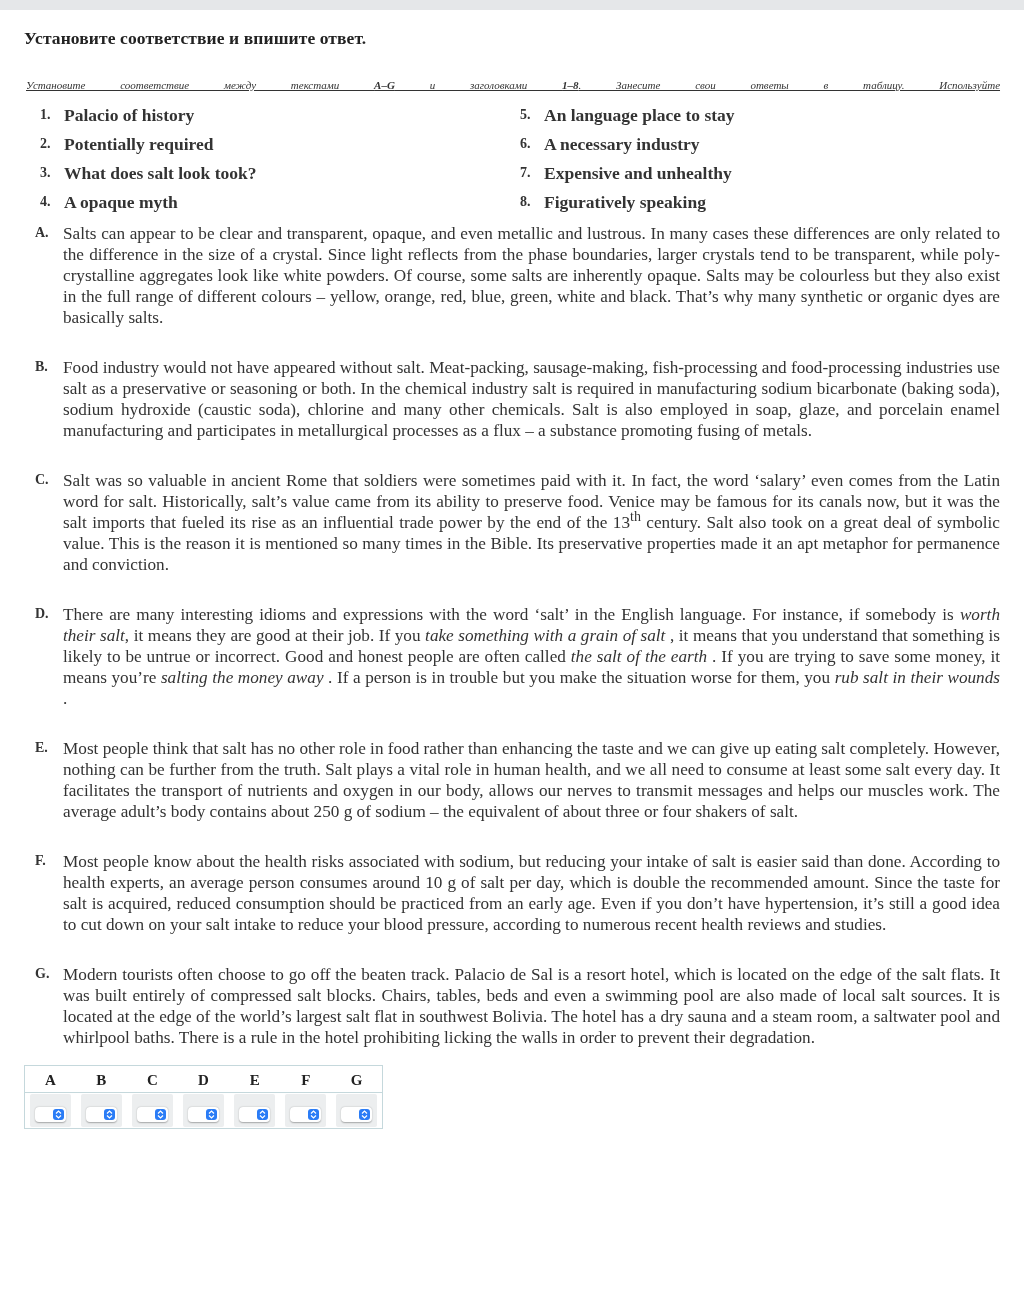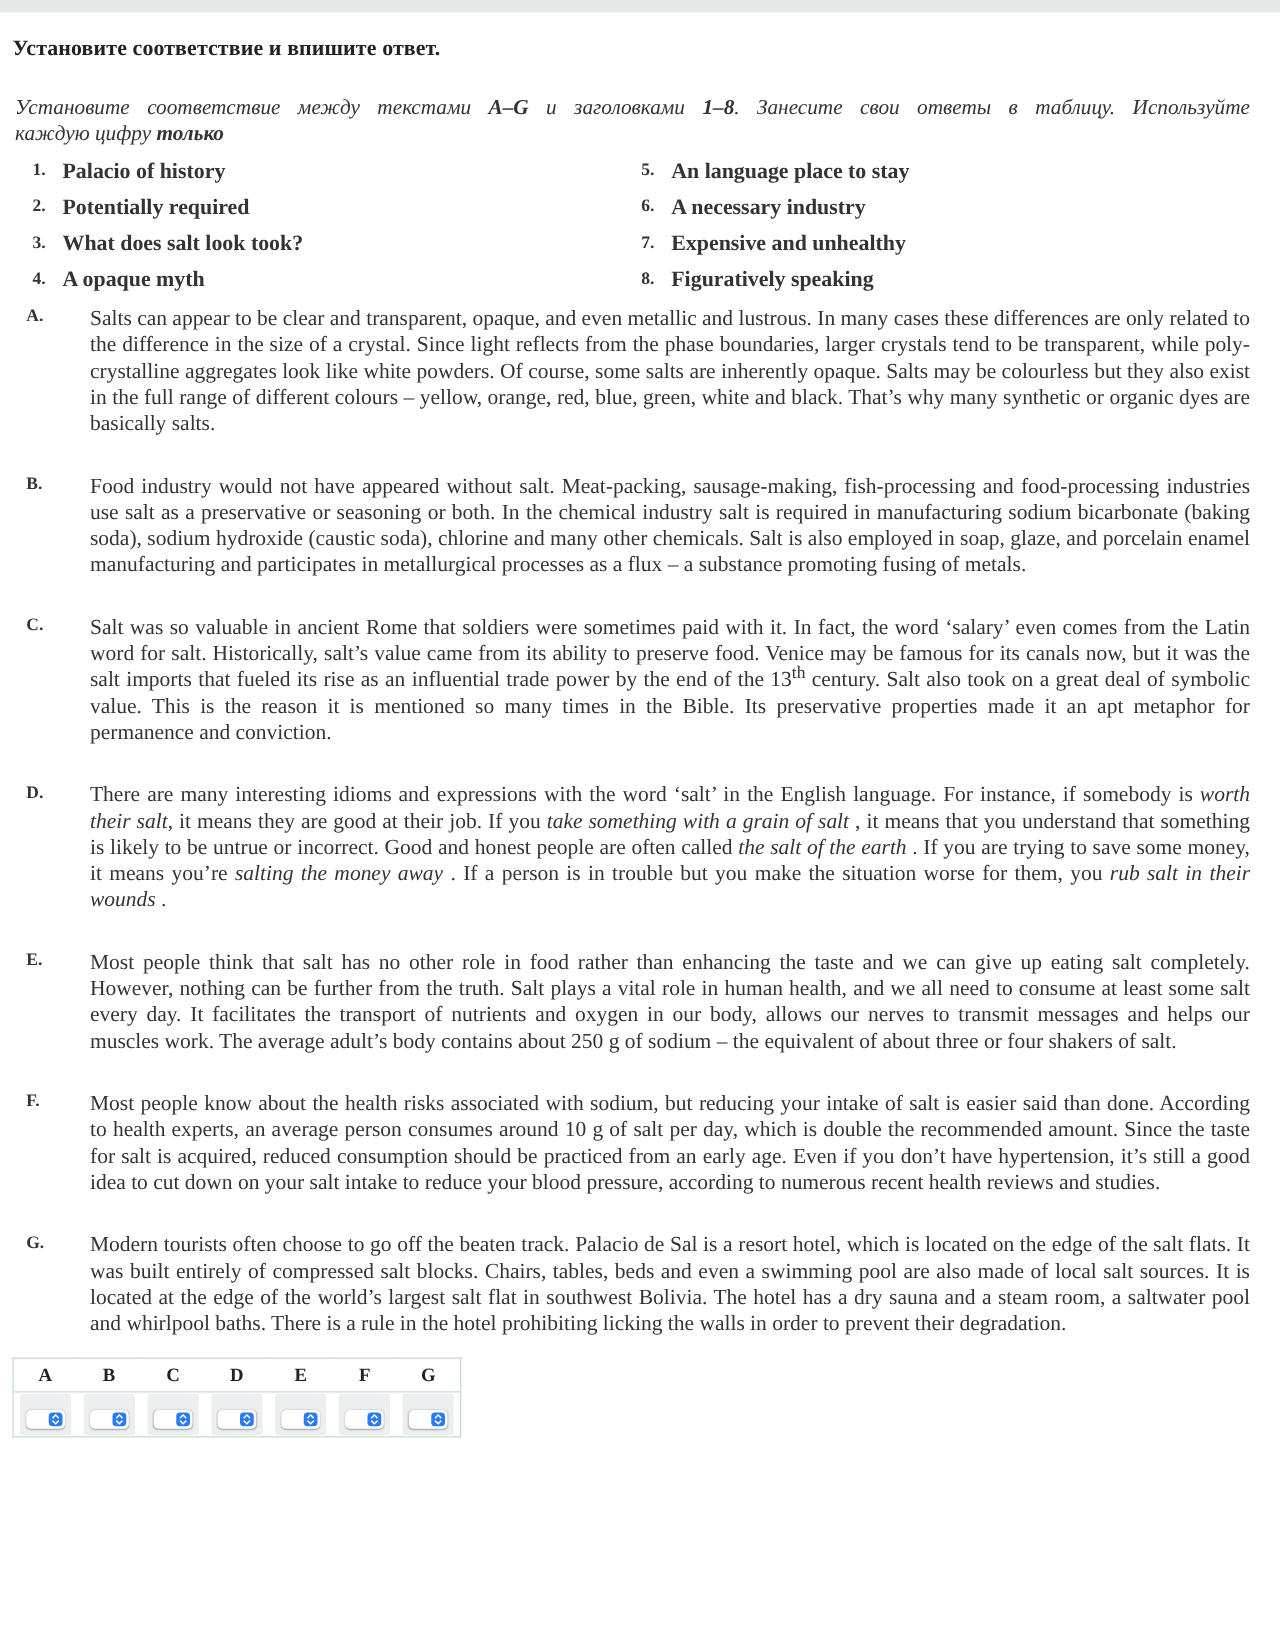--- a/index.html
+++ b/index.html
@@ -15,37 +15,38 @@
       font-family: "Liberation Serif", "DejaVu Serif", serif;
       color: #333333;
       font-size: 17px;
     }
     .top-bar {
       height: 10px;
       background: #e5e7e9;
       width: 100%;
     }
     .content {
-      padding: 0 24px 0 12px;
+      padding: 0 24px 0 26px;
     }
     .task-title {
       font-weight: bold;
       font-size: 17.5px;
       color: #222;
       margin-top: 18px;
       margin-left: -2px;
       letter-spacing: 0.1px;
     }
     .instructions {
       margin-top: 26px;
       font-style: italic;
-      font-size: 17px;
+      font-size: 11px;
       line-height: 21px;
       color: #333;
       margin-left: 0;
+      text-decoration: underline;
     }
     .instructions .line1 {
       text-align: justify;
       text-align-last: justify;
       word-spacing: 3px;
     }
     .instructions b { font-weight: bold; }
 
     .headings {
       display: flex;
@@ -84,21 +85,20 @@
       font-size: 14px;
       padding-top: 2px;
       color: #333;
     }
     .text-body {
       flex: 1;
       font-size: 17.2px;
       line-height: 21px;
       text-align: justify;
       color: #333;
-      margin-left: 23px;
     }
     .text-body i { font-style: italic; }
     .text-body sup { font-size: 14px; line-height: 0; }
 
     .answer-table {
       margin-top: -12px;
       margin-left: -2px;
       border: 1px solid #c5d8dc;
       width: 359px;
       border-collapse: collapse;
@@ -148,21 +148,20 @@
 </head>
 <body>
 
 <div class="top-bar"></div>
 
 <div class="content">
   <div class="task-title">Установите соответствие и впишите ответ.</div>
 
   <div class="instructions">
     <div class="line1"><span>Установите соответствие между текстами </span><b>A–G</b><span> и заголовками </span><b>1–8</b><span>. Занесите свои ответы в таблицу. Используйте</span></div>
-    <div><span>каждую цифру </span><b>только</b></div>
   </div>
 
   <div class="headings">
     <div class="col">
       <div class="heading-item">
           <span class="heading-num">1.</span>
           <span>Palacio of history</span>
         </div>
       <div class="heading-item">
           <span class="heading-num">2.</span>

